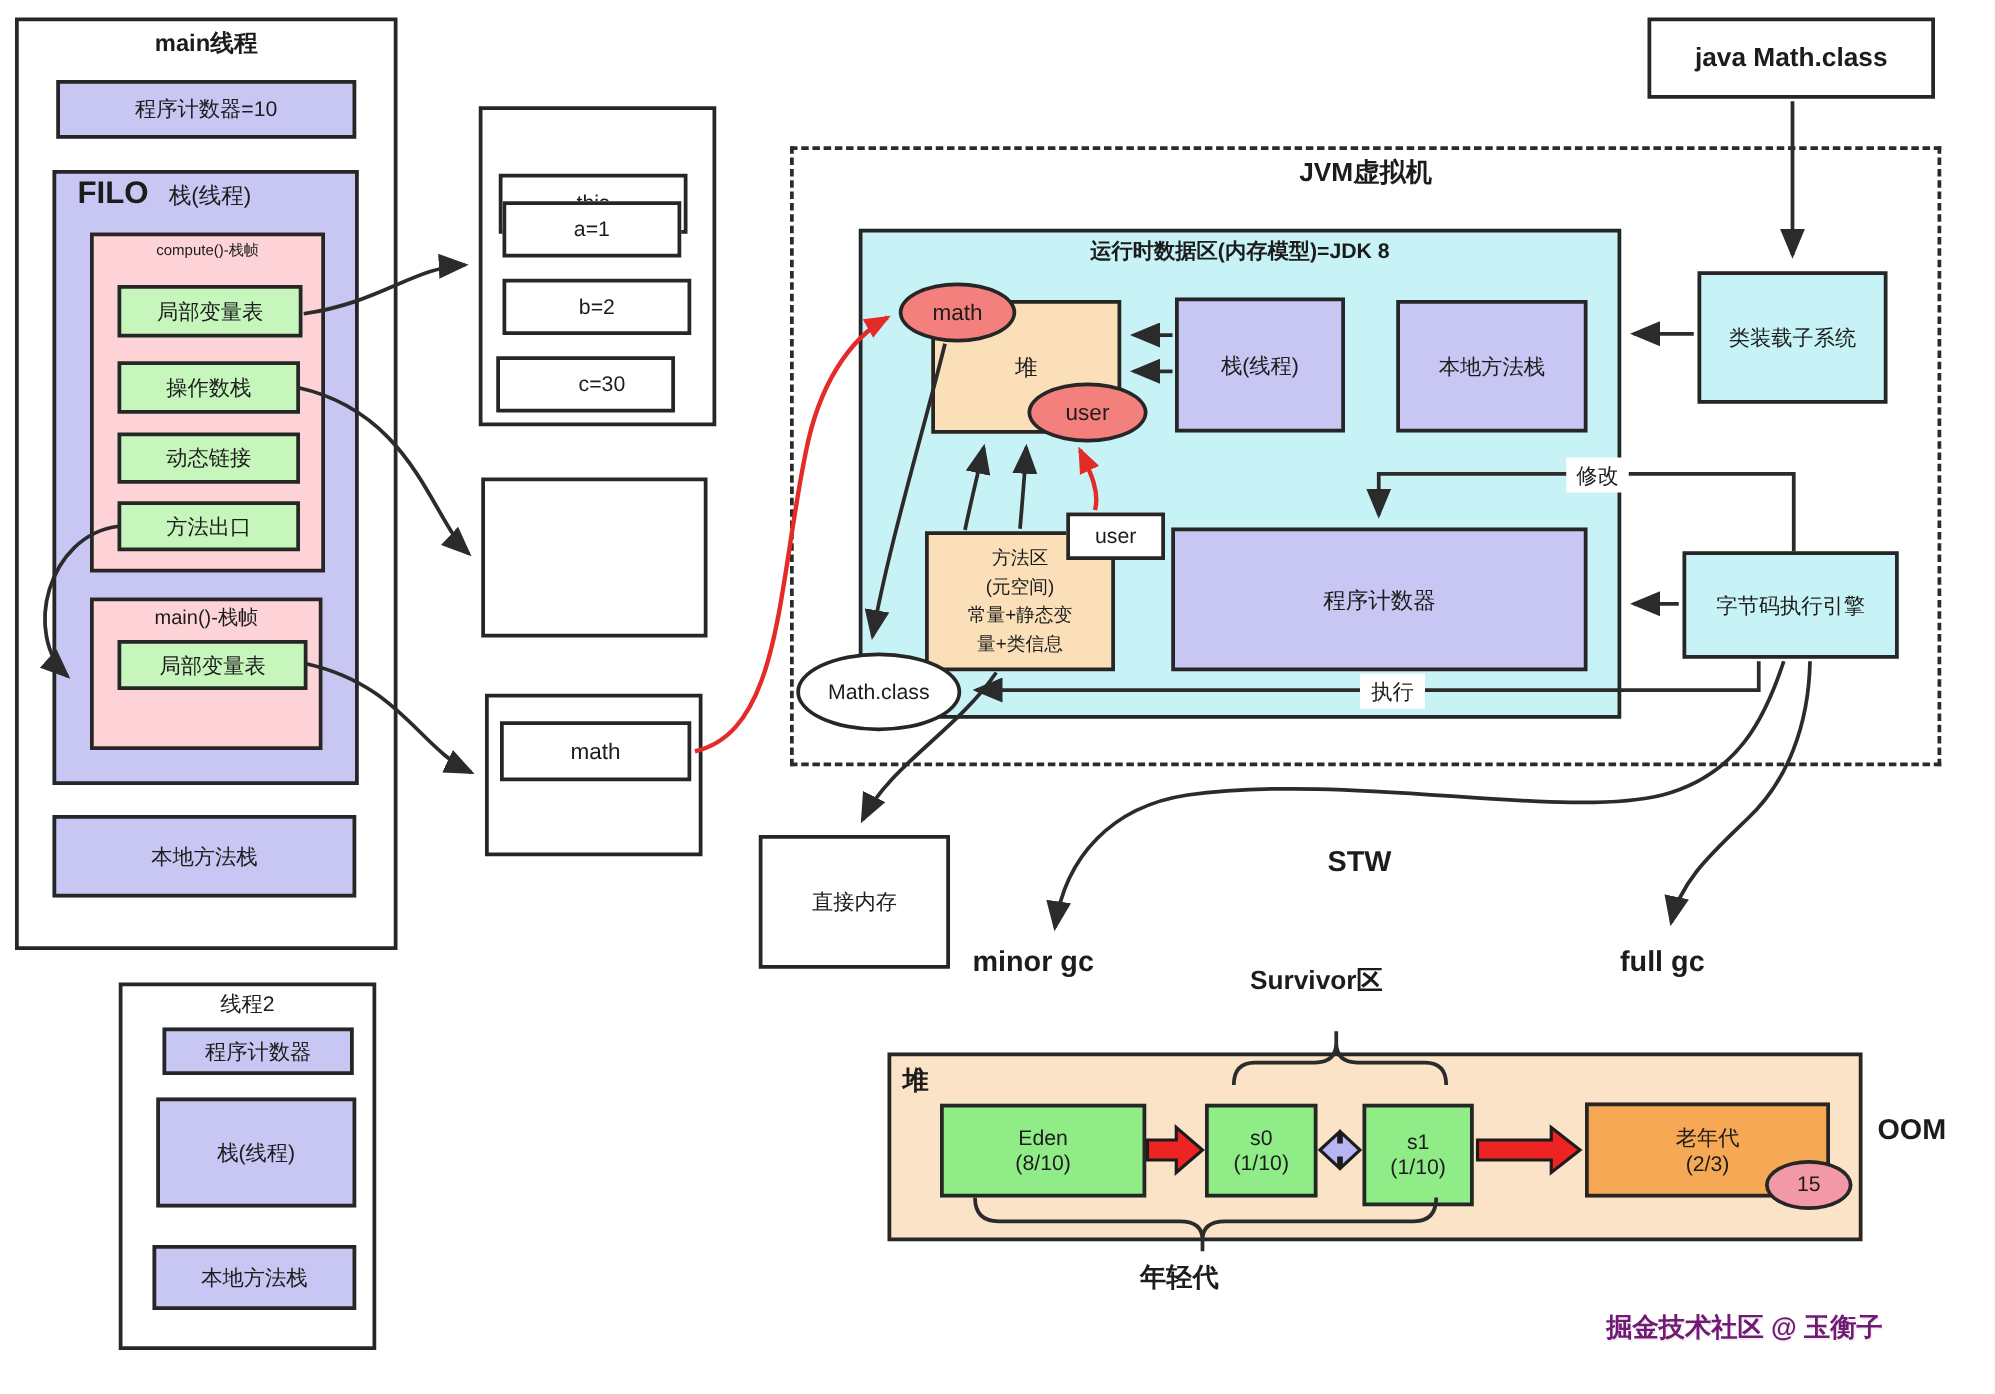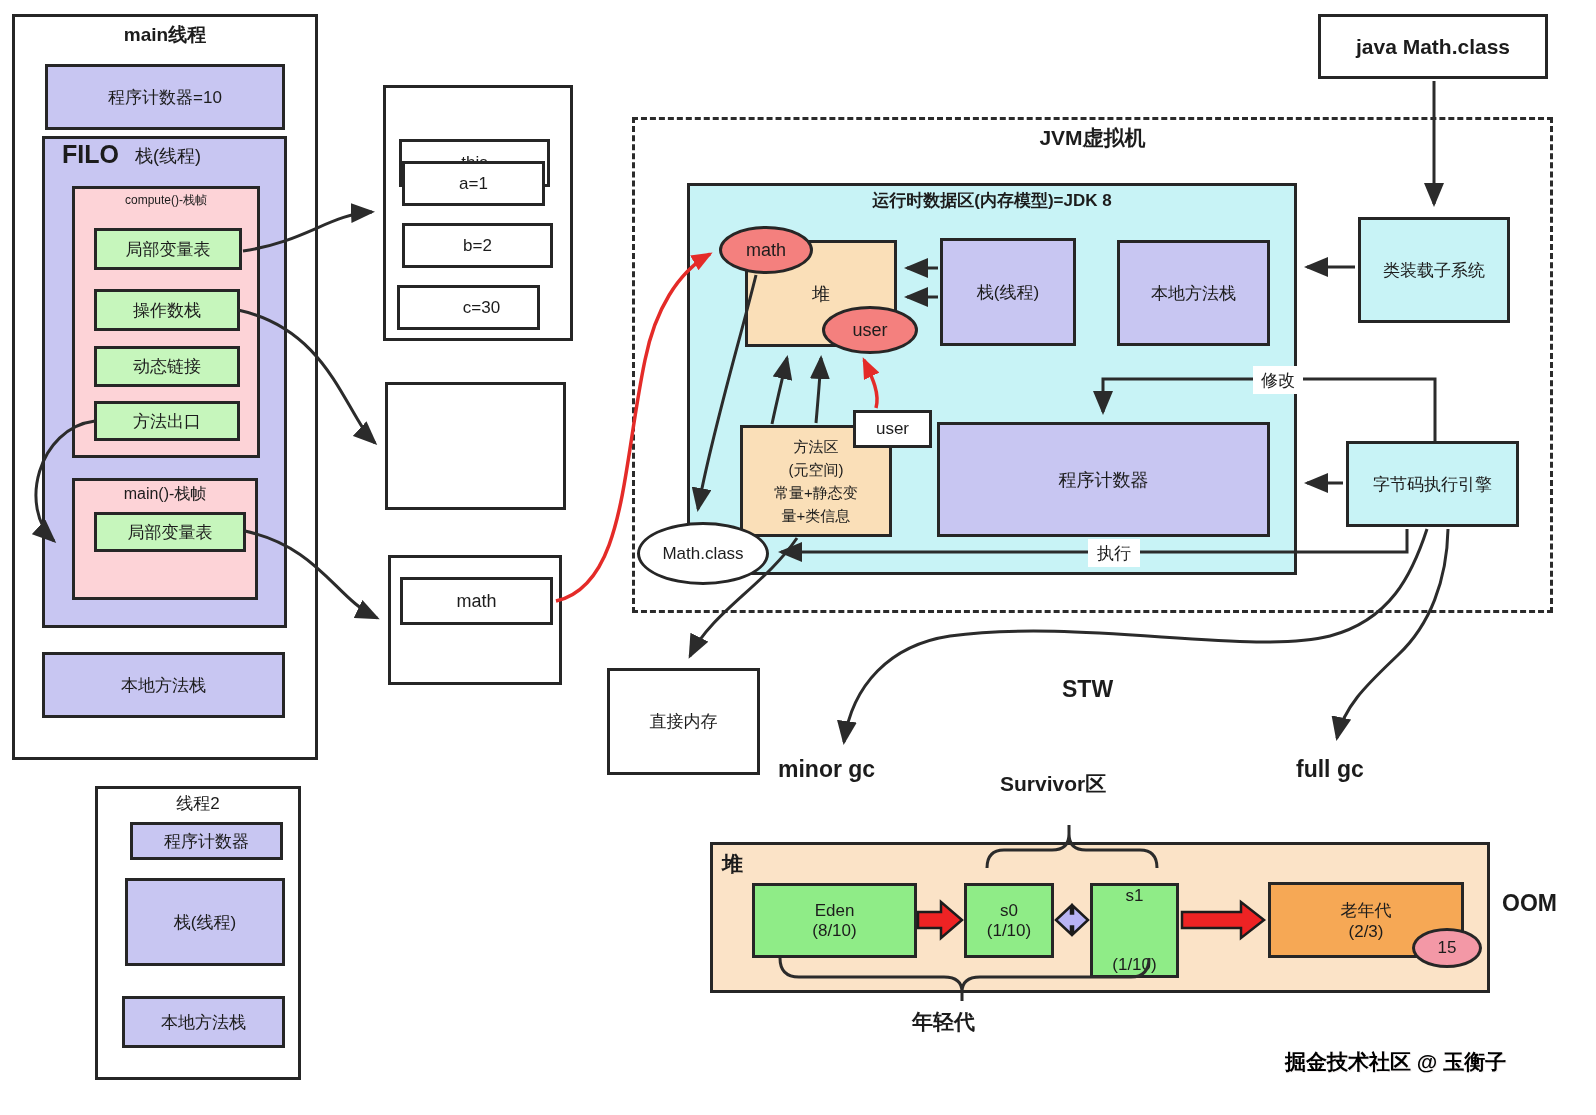--- a/index.html
+++ b/index.html
@@ -21,31 +21,31 @@
   .agepink{background:#f398a6;}
   .oval{border-radius:50%;z-index:6;}
   .panel{position:absolute;box-sizing:border-box;border:3px solid #262626;background:#fff;z-index:1;}
   .frame{position:absolute;box-sizing:border-box;border:3px solid #262626;z-index:1;}
   .lbl{position:absolute;white-space:nowrap;z-index:3;}
   .bold{font-weight:bold;}
   .ttl{position:absolute;text-align:center;font-weight:bold;z-index:3;}
   #arrows{position:absolute;left:0;top:0;z-index:4;pointer-events:none;}
   .ontop{z-index:6;}
   .dashed{position:absolute;box-sizing:border-box;border:3px dashed #2b2b2b;background:transparent;z-index:0;}
-  .wm{position:absolute;font-size:21px;font-weight:bold;color:#000000;
+  .wm{position:absolute;font-size:21px;font-weight:bold;color:#701a75;
       text-shadow:1px 1px 0 #f3efef;z-index:3;}
 </style>
 </head>
 <body>
 
 <div id="canvas">
 
   <div class="panel" style="left:12px;top:14px;width:306px;height:746px;"></div>
   <div class="ttl" style="left:12px;top:22px;width:306px;font-size:19px;">main线程</div>
-  <div class="box purple" style="left:45px;top:64px;width:240px;height:66px;">程序计数器=10</div>
+  <div class="box purple" style="left:45px;top:64px;width:240px;height:47px;">程序计数器=10</div>
 
   <div class="frame purple" style="left:42px;top:136px;width:245px;height:492px;"></div>
   <div class="lbl bold" style="left:62px;top:140px;font-size:25px;">FILO</div>
   <div class="lbl" style="left:135px;top:144px;font-size:18px;">栈(线程)</div>
 
   <div class="frame pink" style="left:72px;top:186px;width:188px;height:272px;"></div>
   <div class="ttl" style="left:72px;top:192px;width:188px;font-size:12px;font-weight:normal;">compute()-栈帧</div>
   <div class="box green" style="left:94px;top:228px;width:148px;height:42px;">局部变量表</div>
   <div class="box green" style="left:94px;top:289px;width:146px;height:42px;">操作数栈</div>
   <div class="box green" style="left:94px;top:346px;width:146px;height:41px;">动态链接</div>
@@ -117,21 +117,21 @@
   <div class="lbl bold" style="left:722px;top:850px;font-size:21px;">堆</div>
 
   <div class="box bgreen col" style="left:752px;top:883px;width:165px;height:75px;">
     <span>Eden</span>
     <span>(8/10)</span>
   </div>
   <div class="box bgreen col" style="left:964px;top:883px;width:90px;height:75px;">
     <span>s0</span>
     <span>(1/10)</span>
   </div>
-  <div class="box bgreen col" style="left:1090px;top:883px;width:89px;height:95px;justify-content:space-between;">
+  <div class="box bgreen col" style="left:1090px;top:883px;width:89px;height:82px;">
     <span>s1</span>
     <span>(1/10)</span>
   </div>
   <div class="box orange col" style="left:1268px;top:882px;width:196px;height:76px;">
     <span>老年代</span>
     <span>(2/3)</span>
   </div>
   <div class="box oval agepink" style="left:1412px;top:928px;width:70px;height:40px;">15</div>
 
   <div class="wm" style="left:1285px;top:1048px;">掘金技术社区 @ 玉衡子</div>

